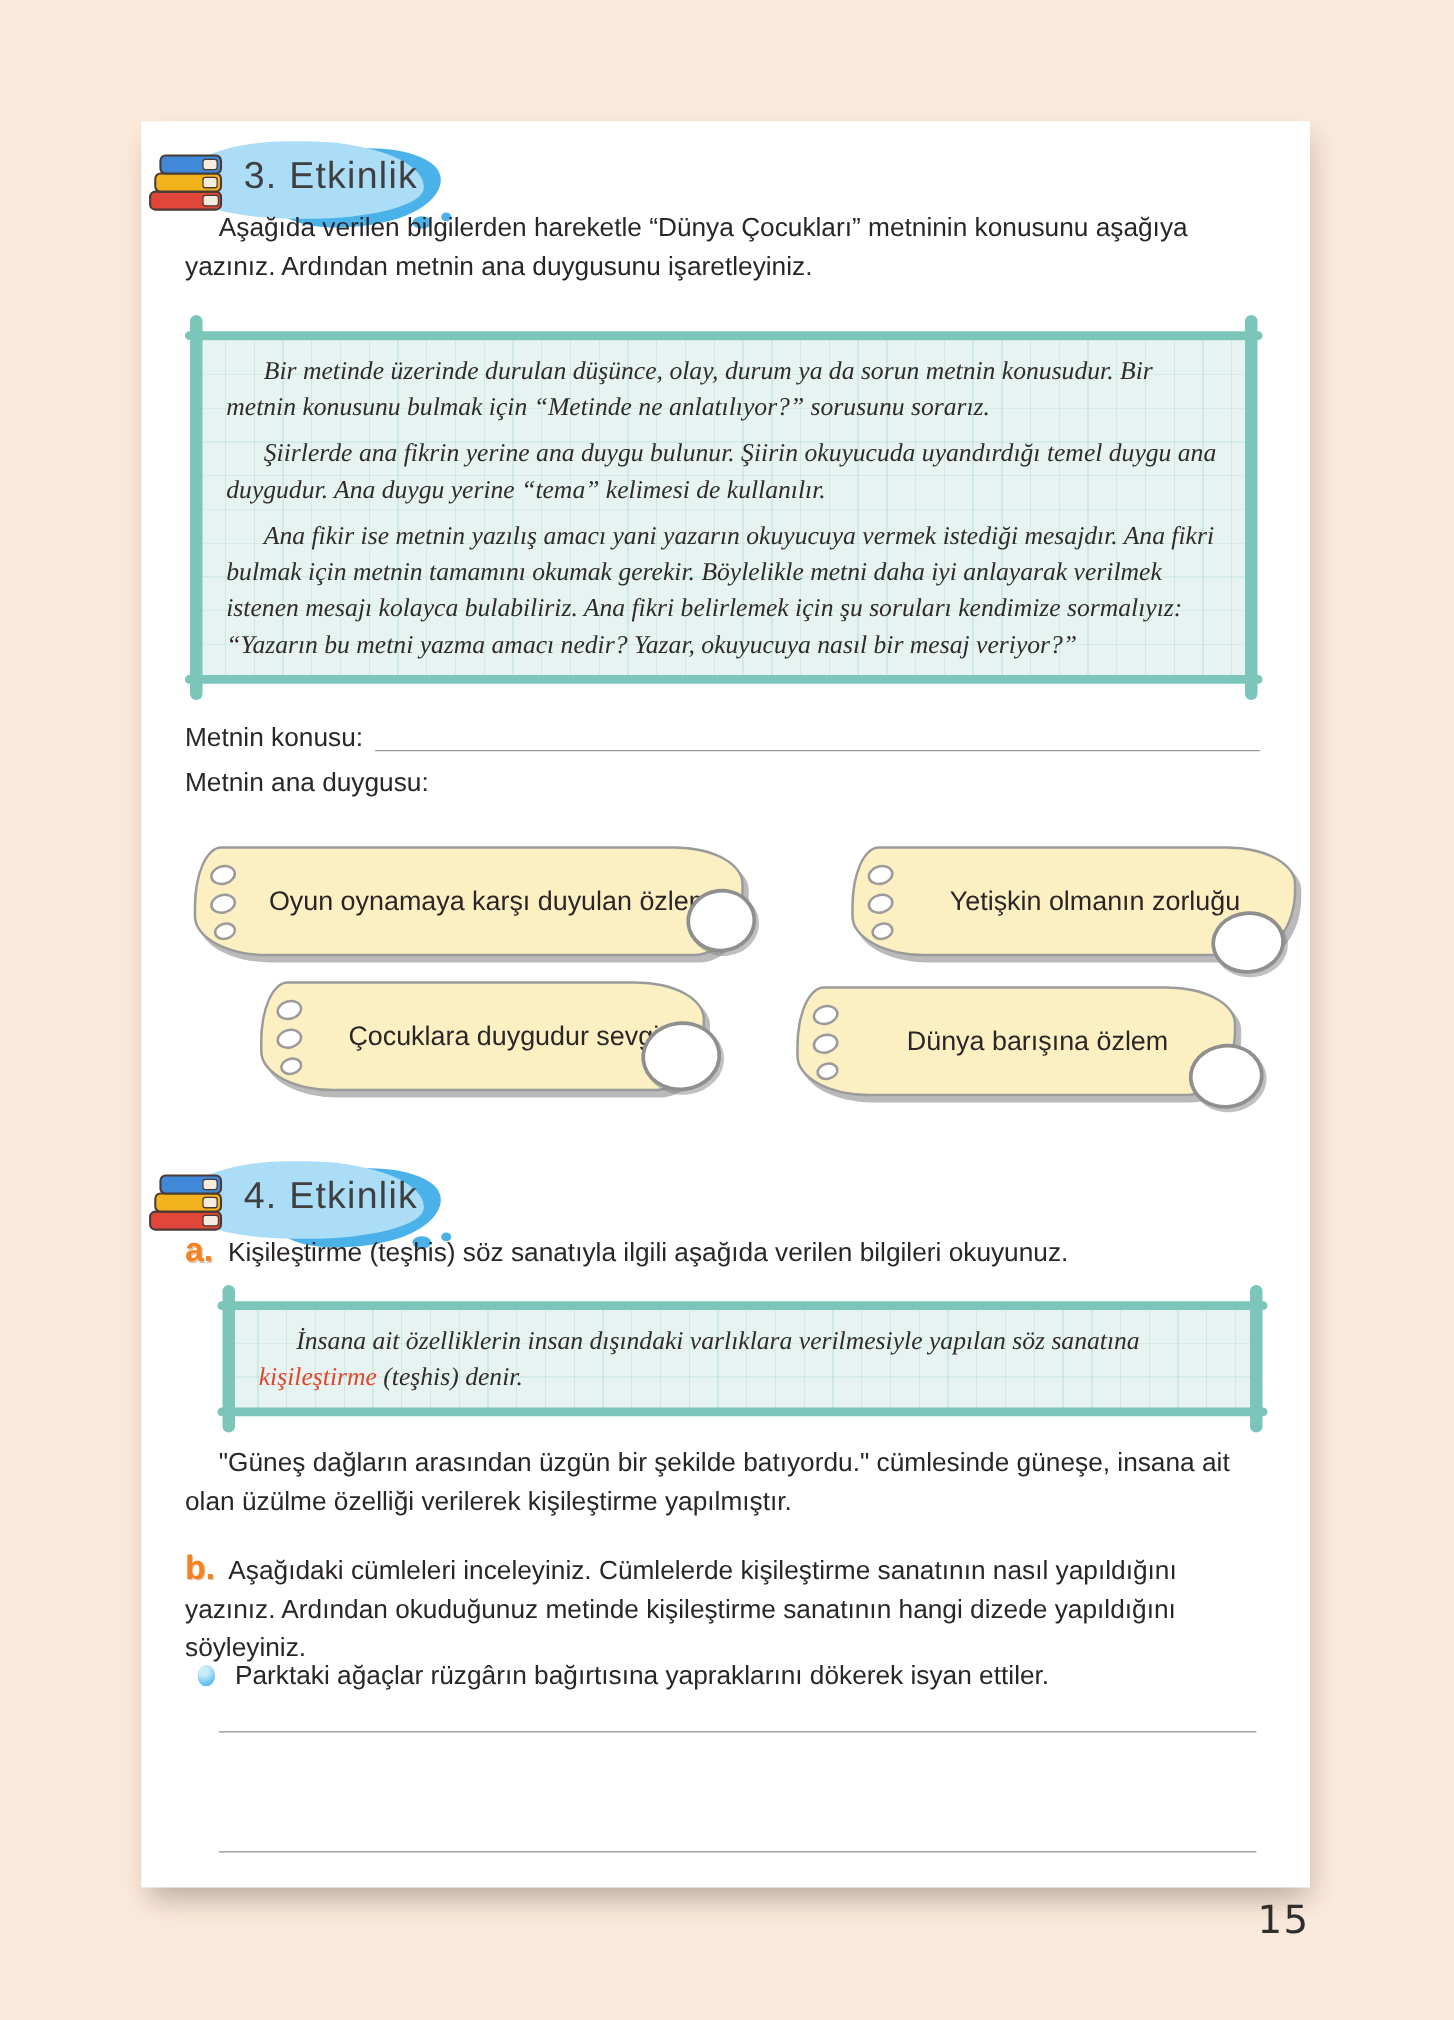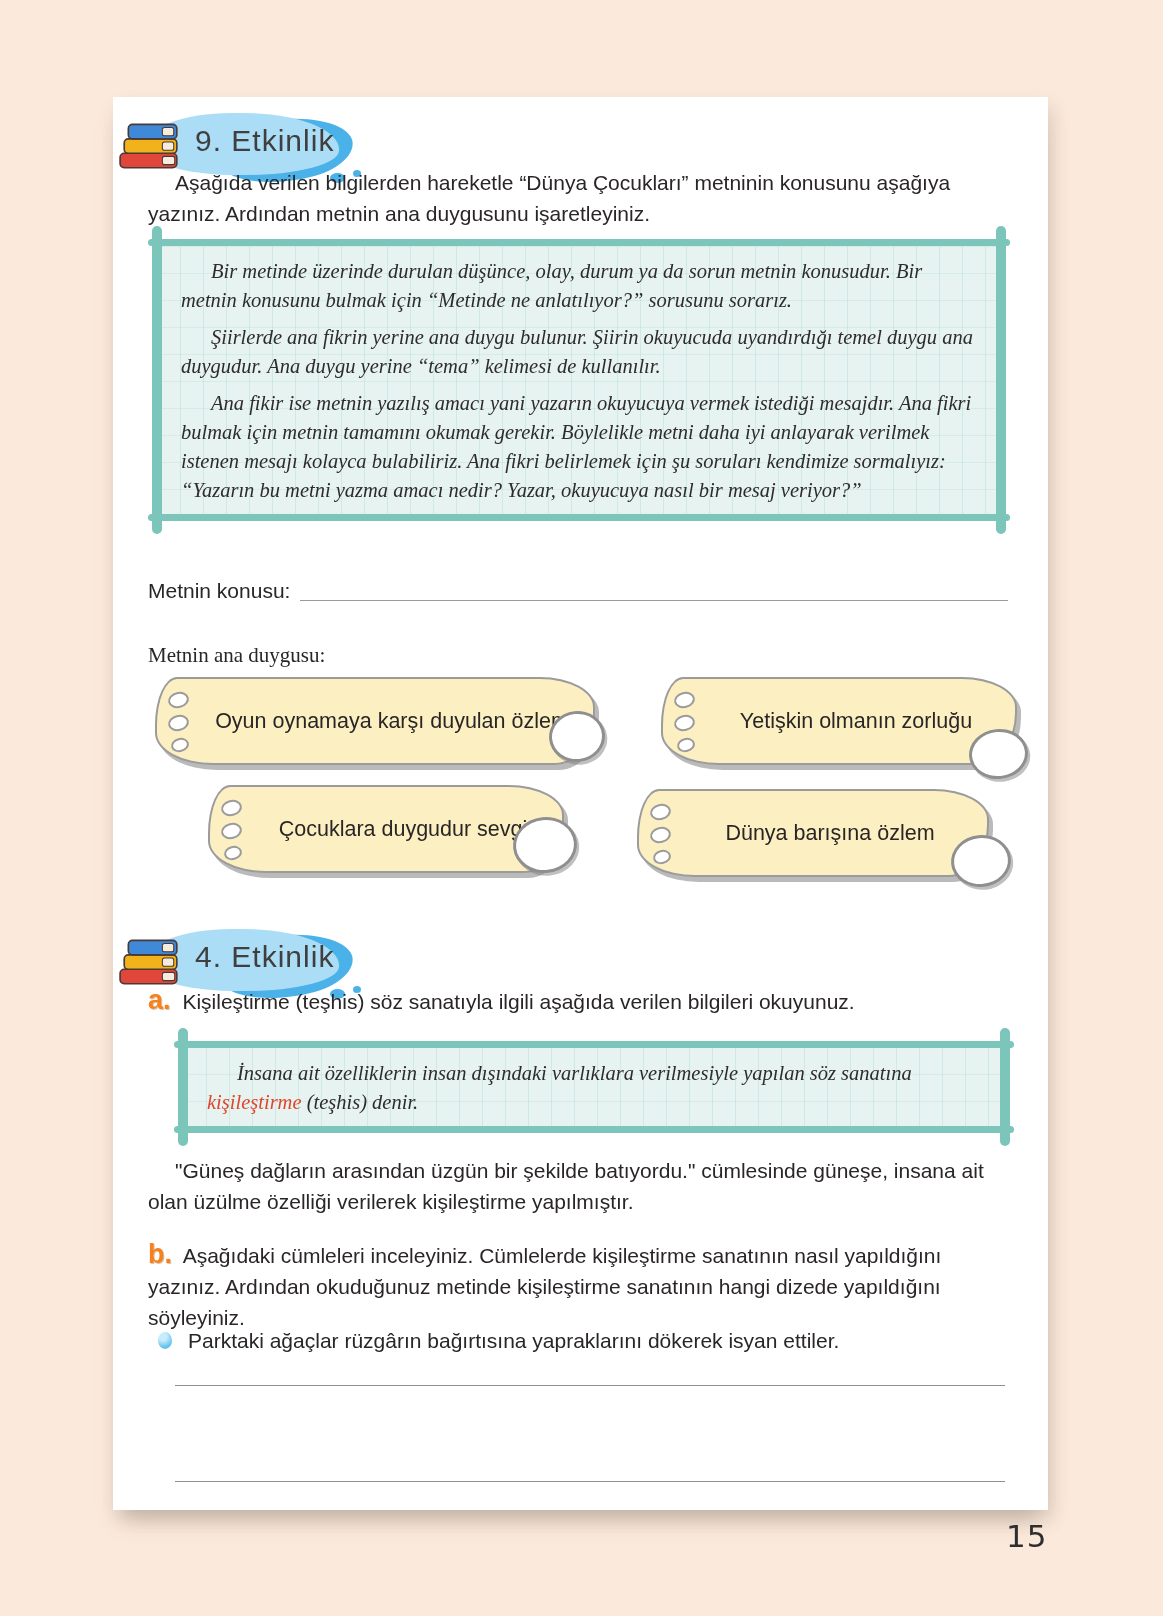--- a/index.html
+++ b/index.html
@@ -82,51 +82,51 @@
       <svg class="books" viewBox="0 0 64 56">
         <g stroke="#4a3a35" stroke-width="1.6">
           <rect x="3" y="37" width="55" height="14" rx="4" fill="#e0473a"></rect>
           <rect x="44" y="40" width="12" height="8" rx="2" fill="#f6ecdd" stroke-width="1"></rect>
           <rect x="7" y="23" width="51" height="14" rx="4" fill="#f2b21c"></rect>
           <rect x="44" y="26" width="11" height="8" rx="2" fill="#f6ecdd" stroke-width="1"></rect>
           <rect x="11" y="9" width="47" height="14" rx="4" fill="#3f89d8"></rect>
           <rect x="44" y="12" width="11" height="8" rx="2" fill="#f6ecdd" stroke-width="1"></rect>
         </g>
       </svg>
-      <span class="hdr-text">9. Etkinlik</span>
+      <span class="hdr-text">3. Etkinlik</span>
     </div>
 
     <p class="abs body indent" style="left:35px;top:70px;width:866px;">Aşağıda verilen bilgilerden hareketle “Dünya Çocukları” metninin konusunu aşağıya yazınız. Ardından metnin ana duygusunu işaretleyiniz.</p>
 
-    <div class="tealbox" style="left:44px;top:146px;width:796px;">
+    <div class="tealbox" style="left:44px;top:172px;width:796px;">
       <i class="bt"></i>
       <i class="bb"></i>
       <i class="bl"></i>
       <i class="br"></i>
       <p>Bir metinde üzerinde durulan düşünce, olay, durum ya da sorun metnin konusudur. Bir metnin konusunu bulmak için “Metinde ne anlatılıyor?” sorusunu sorarız.</p>
       <p>Şiirlerde ana fikrin yerine ana duygu bulunur. Şiirin okuyucuda uyandırdığı temel duygu ana duygudur. Ana duygu yerine “tema” kelimesi de kullanılır.</p>
       <p>Ana fikir ise metnin yazılış amacı yani yazarın okuyucuya vermek istediği mesajdır. Ana fikri bulmak için metnin tamamını okumak gerekir. Böylelikle metni daha iyi anlayarak verilmek istenen mesajı kolayca bulabiliriz. Ana fikri belirlemek için şu soruları kendimize sormalıyız: “Yazarın bu metni yazma amacı nedir? Yazar, okuyucuya nasıl bir mesaj veriyor?”</p>
     </div>
 
     <div class="labelrow" style="left:35px;top:478px;width:860px;">
       <span class="body">Metnin konusu:</span>
       <span class="writeline"></span>
     </div>
 
-    <p class="abs body" style="left:35px;top:543px;font-family:Liberation Serif, serif;">Metnin ana duygusu:</p>
+    <p class="abs body" style="left:35px;top:514px;">Metnin ana duygusu:</p>
 
     <div class="banner" style="left:42px;top:580px;width:402px;height:84px;">
       <i class="hole h1"></i>
       <i class="hole h2"></i>
       <i class="hole h3"></i>
       <span class="banner-text">Oyun oynamaya karşı duyulan özlem</span>
     </div>
     <div class="mark-circle" style="left:436px;top:614px;width:50px;height:45px;"></div>
 
-    <div class="banner" style="left:548px;top:580px;width:318px;height:84px;">
+    <div class="banner" style="left:568px;top:580px;width:318px;height:84px;">
       <i class="hole h1"></i>
       <i class="hole h2"></i>
       <i class="hole h3"></i>
       <span class="banner-text">Yetişkin olmanın zorluğu</span>
     </div>
     <div class="mark-circle" style="left:856px;top:632px;width:53px;height:44px;"></div>
 
     <div class="banner" style="left:95px;top:688px;width:318px;height:84px;">
       <i class="hole h1"></i>
       <i class="hole h2"></i>

